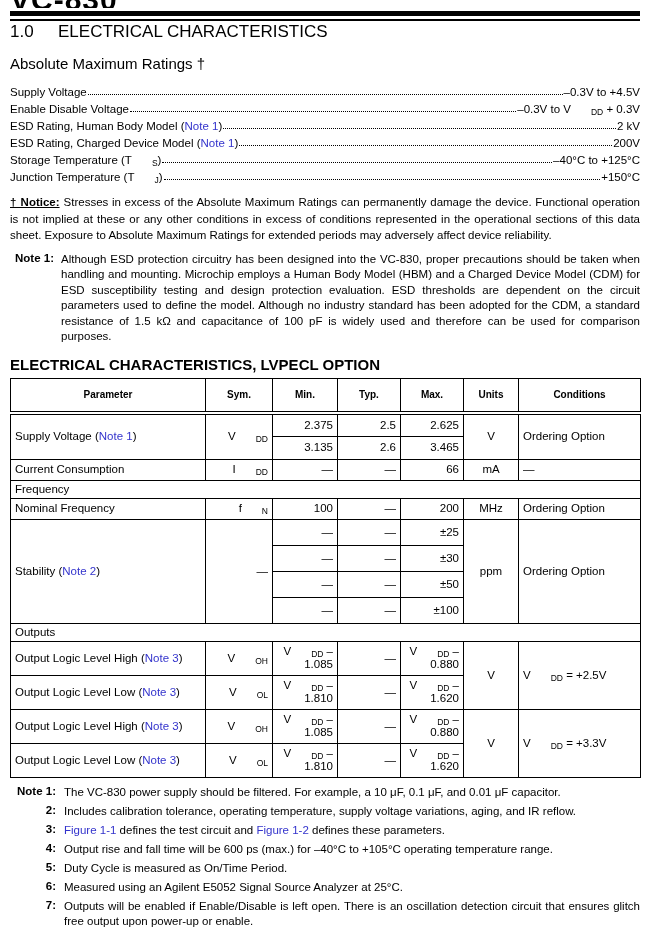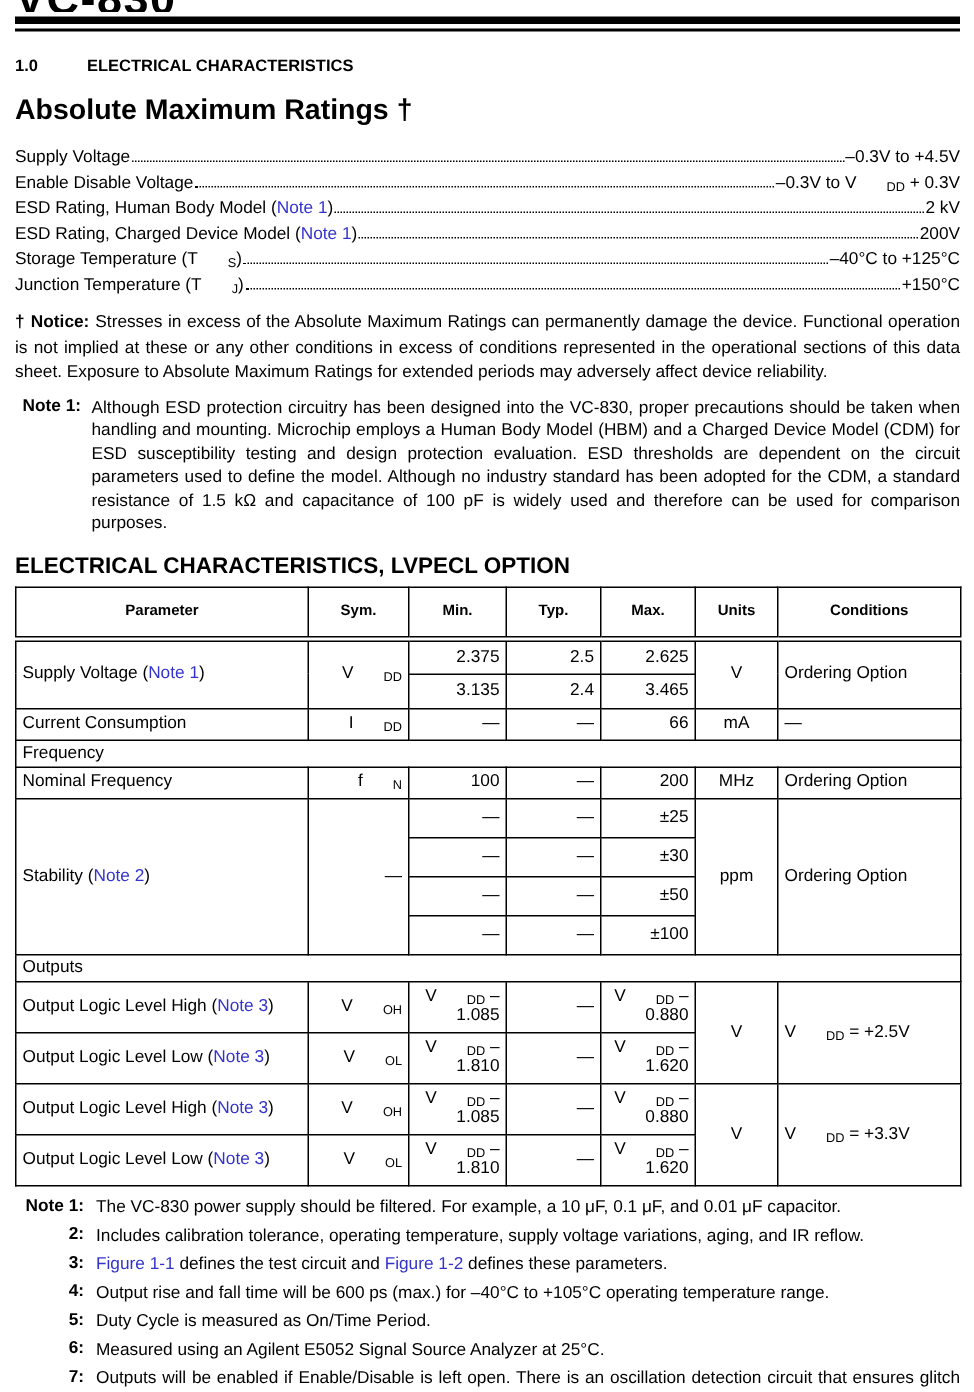--- a/index.html
+++ b/index.html
@@ -14,33 +14,33 @@
   
   .masthead { height: 8px; overflow: hidden; }
   .masthead .partnum {
     display: inline-block;
     font-size: 30px; font-weight: bold; line-height: 30px;
     margin-top: -23px; letter-spacing: 1px;
   }
   .rule-thick { height: 5px; background: #000; margin-top: 3px; }
   .rule-thin  { height: 2px; background: #000; margin-top: 3px; }
 
-  .h1 { margin-top: 17px; font-size: 11px; font-weight: bold; }
+  .h1 { margin-top: 1px; font-size: 17px; font-weight: normal; }
   .h1 .secnum { display: inline-block; width: 48px; }
-  .h2 { margin-top: 13px; font-size: 19px; font-weight: bold; }
+  .h2 { margin-top: 13px; font-size: 15px; font-weight: normal; }
   .h3 { margin-top: 11px; font-size: 15px; font-weight: bold; margin-bottom: 5px; }
 
   
   .ratings { margin-top: 9px; }
   .rating { display: flex; align-items: flex-end; height: 17px; text-align: center; }
   .rating .leader { flex: 1 1 auto; border-bottom: 1.4px dotted #000; margin: 0 1px 3px 1px; }
   .rating .lab, .rating .val { white-space: nowrap; }
 
   .notice { margin-top: 11px; text-align: justify; line-height: 16.5px; }
-  .notice .lead { font-weight: bold; margin-right: 4px; }
+  .notice .lead { font-weight: bold; margin-right: 4px; text-decoration: underline; }
 
   .noteblock { display: flex; margin-top: 8px; }
   .noteblock .nlabel { flex: 0 0 44px; text-align: right; font-weight: bold; }
   .noteblock .ntext { flex: 1 1 auto; margin-left: 7px; text-align: justify; line-height: 15.5px; }
 
   
   table.ec { border-collapse: collapse; table-layout: fixed; width: 630px; border: 1.5px solid #000; }
   table.ec th, table.ec td { border: 1px solid #000; padding: 1px 4px; line-height: 13px; }
   table.ec th {
     font-size: 10px; font-weight: bold; text-align: center;
@@ -152,21 +152,21 @@
         <td class="param" rowspan="2">Supply Voltage (<span class="doclink">Note 1</span>)</td>
         <td class="num" rowspan="2">V<sub>DD</sub></td>
         <td class="num">2.375</td>
         <td class="num">2.5</td>
         <td class="num">2.625</td>
         <td class="units" rowspan="2">V</td>
         <td class="cond" rowspan="2">Ordering Option</td>
       </tr>
       <tr class="sv">
         <td class="num">3.135</td>
-        <td class="num">2.4</td>
+        <td class="num">2.6</td>
         <td class="num">3.465</td>
       </tr>
       <tr class="cc">
         <td class="param">Current Consumption</td>
         <td class="num">I<sub>DD</sub></td>
         <td class="num">—</td>
         <td class="num">—</td>
         <td class="num">66</td>
         <td class="units">mA</td>
         <td class="cond">—</td>

